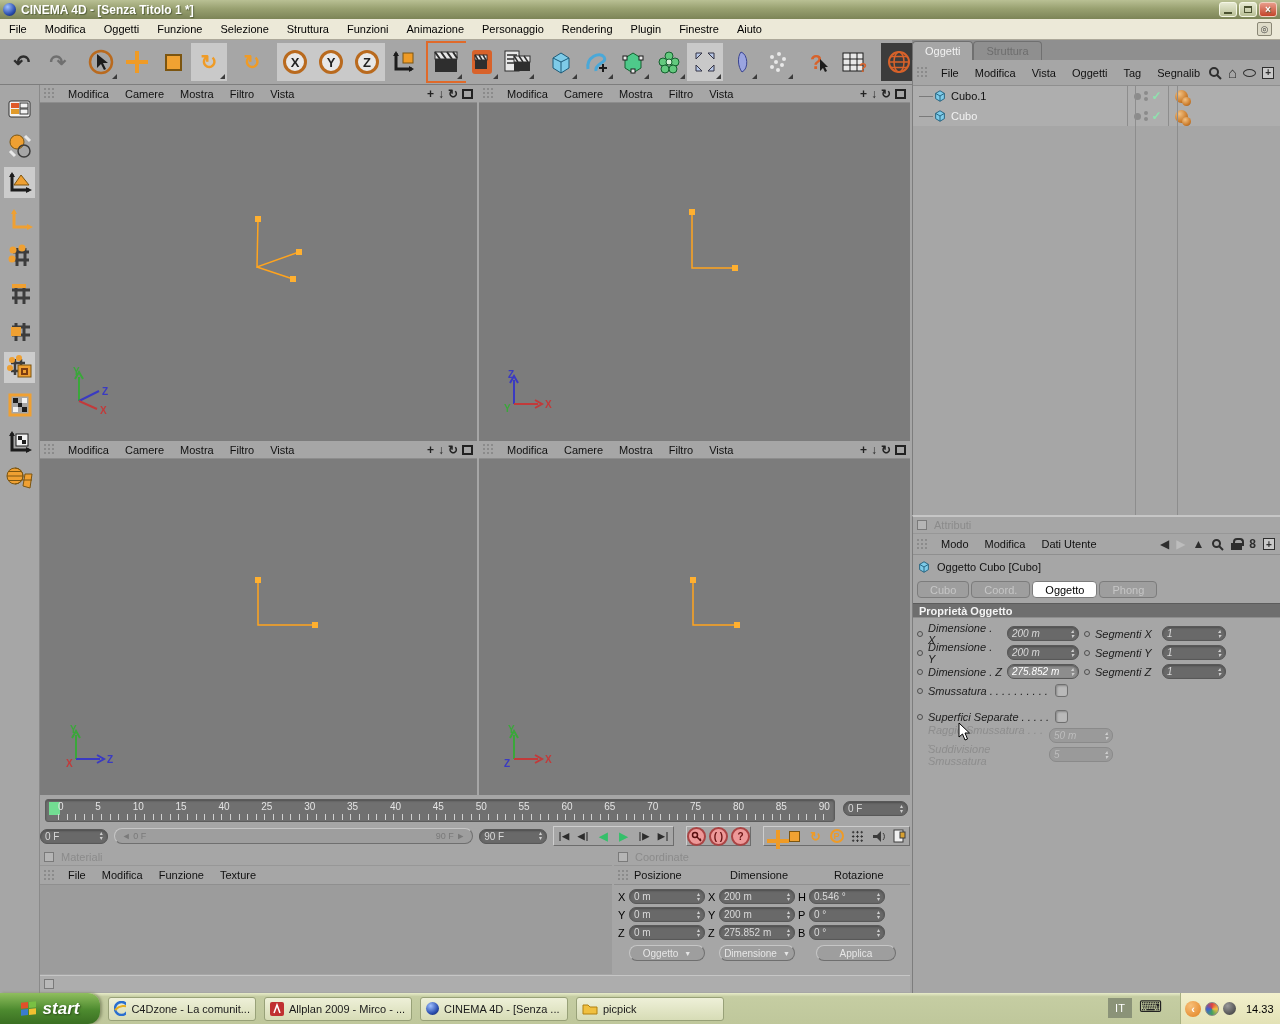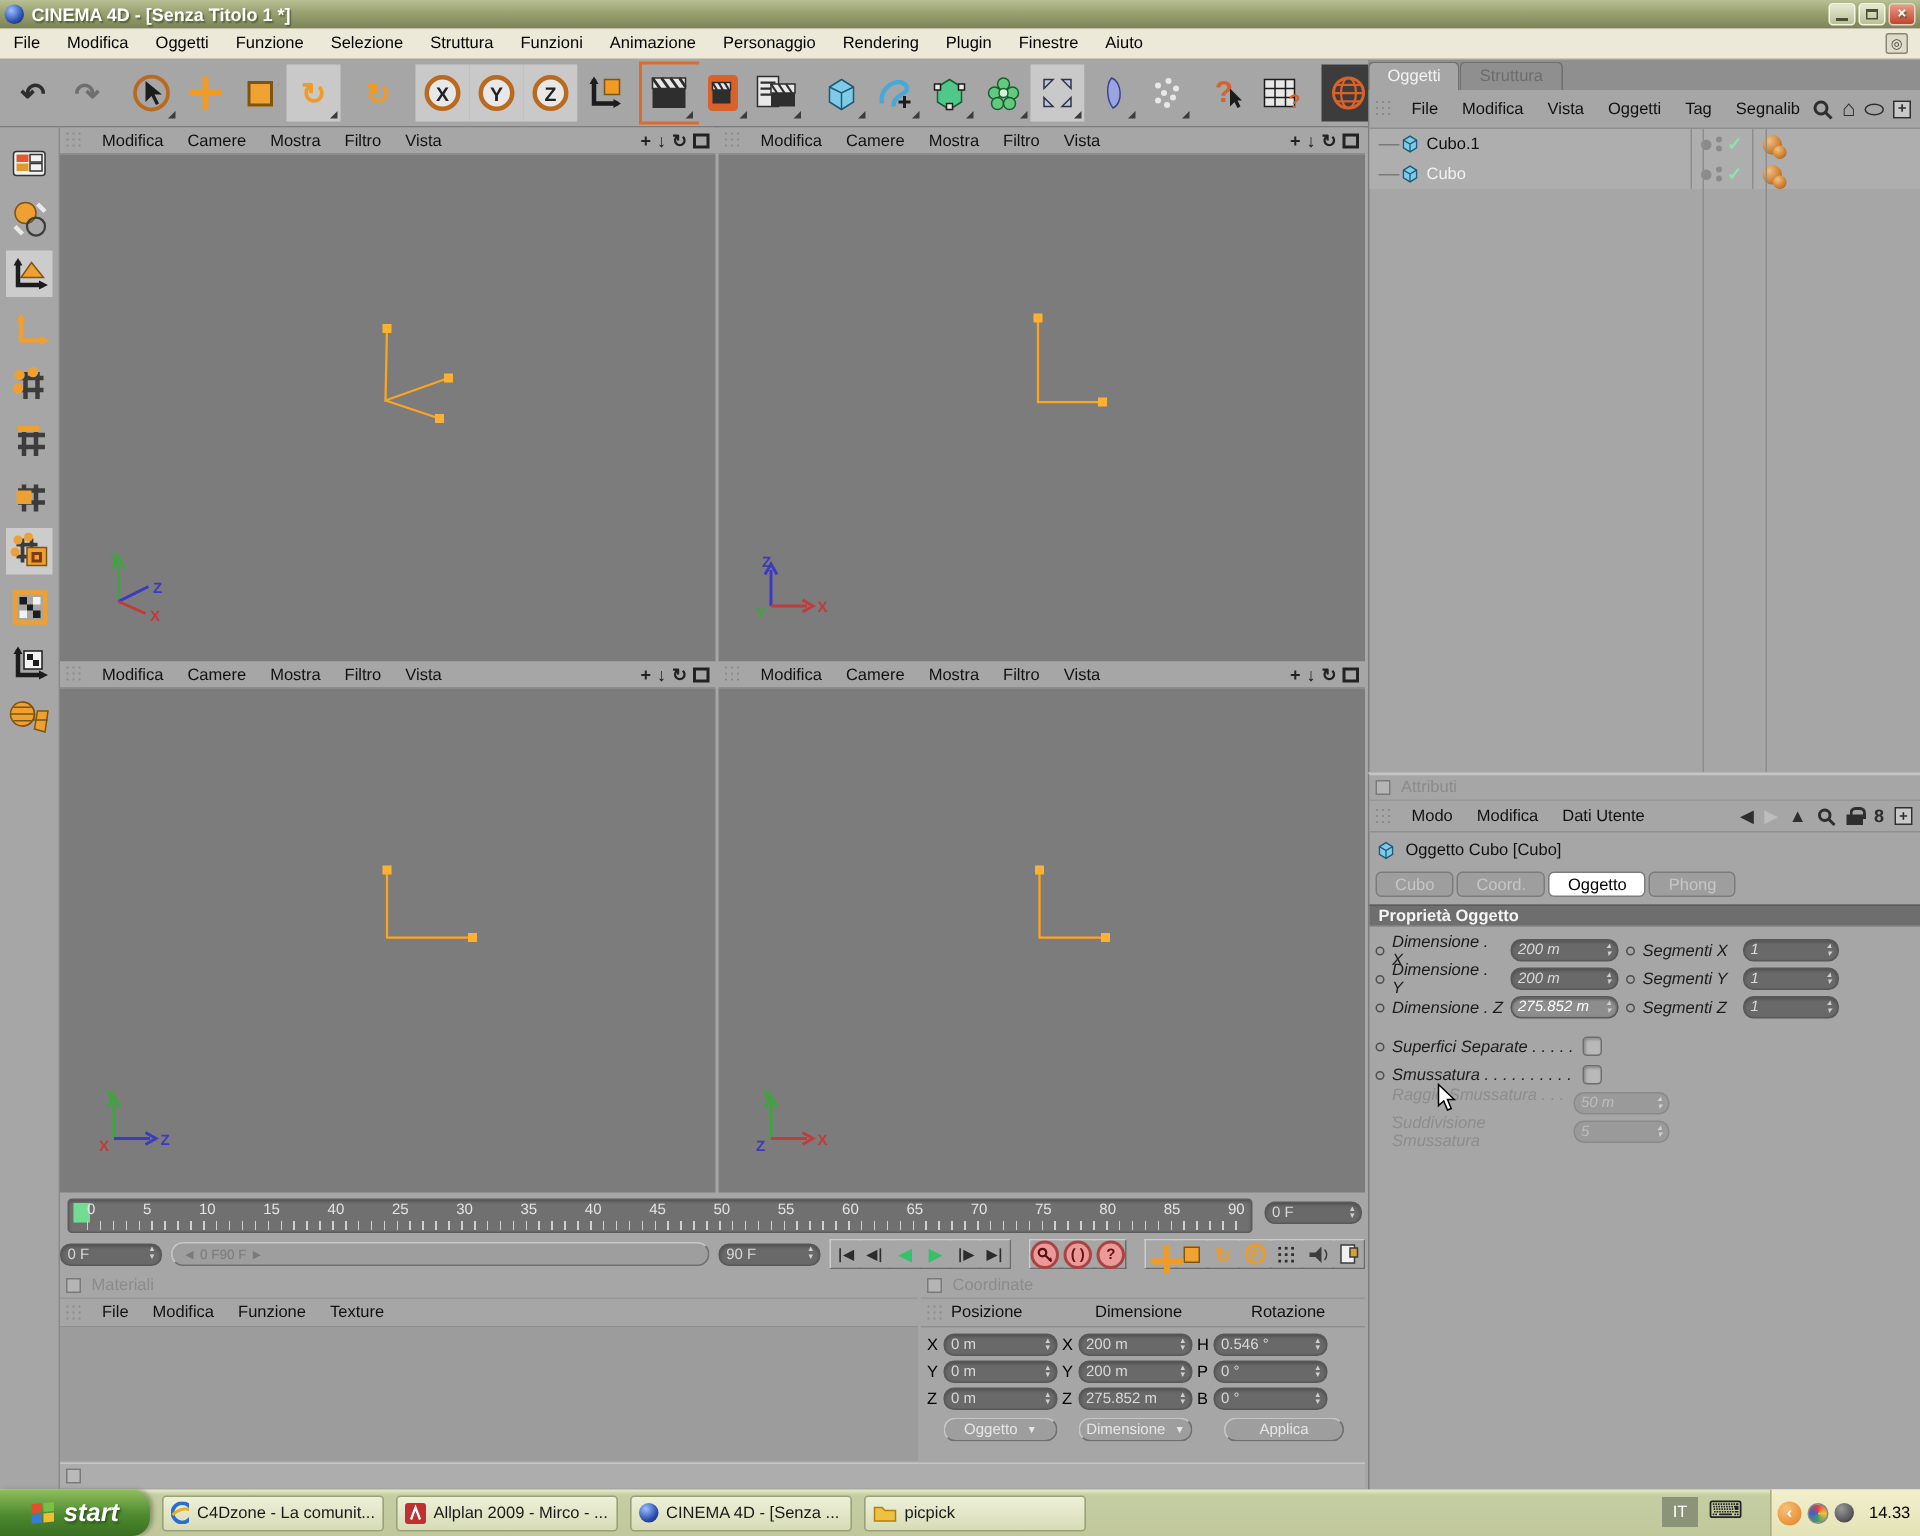--- a/index.html
+++ b/index.html
@@ -103,21 +103,21 @@
     justify-content:space-between; font-size:10px; color:#e3e3e3; }
   .ruler .ticks { position:absolute; left:12px; right:4px; bottom:1px; height:6px;
     background:repeating-linear-gradient(90deg,#d0d0d0 0 1px,transparent 1px 8.6px); }
   .playhead { position:absolute; left:3px; top:2px; width:11px; height:13px; background:#72dd92; }
   .transport { position:absolute; left:40px; top:825px; width:870px; height:22px;
     display:flex; align-items:center; gap:6px; }
   .tp-btn { width:19px; height:18px; background:#a6a6a6; display:flex; align-items:center;
     justify-content:center; font-size:9px; font-weight:bold; color:#2c2c2c; }
   .tp-btn.green { color:#35c06a; font-size:11px; }
   .range { height:16px; background:#9e9e9e; border-radius:8px; display:flex; align-items:center;
-    font-size:9px; color:#7a7a7a; padding:0 7px;
+    justify-content:space-between; font-size:9px; color:#7a7a7a; padding:0 7px;
     border-top:1px solid #c6c6c6; border-left:1px solid #c6c6c6;
     border-bottom:1px solid #6f6f6f; border-right:1px solid #6f6f6f; }
 
   
   .panel-title { height:17px; display:flex; align-items:center; gap:7px; font-size:11px;
     color:#8b8b8b; padding-left:4px; background:#a6a6a6; border-bottom:1px solid #979797; }
   .panel-title .box { width:10px; height:10px; background:#b5b5b5; border:1px solid #7a7a7a; }
   .menu-row { height:19px; display:flex; align-items:center; background:#a6a6a6;
     border-bottom:1px solid #8f8f8f; }
 
@@ -1029,28 +1029,28 @@
         <span style="width:62px;">Segmenti Z</span>
         <div class="field" style="width:64px;">
             <span>1</span>
             <span class="spin">
               <span>▴</span>
               <span>▾</span>
             </span>
           </div>
       </div>
 
+      <div class="attr-row">
+        <span class="circle-dot"></span>
+        <span style="width:122px;">Smussatura . . . . . . . . . .</span>
+        <div class="checkbox"></div>
+      </div>
       <div class="attr-row" style="margin-top:7px;">
         <span class="circle-dot"></span>
         <span style="width:122px;">Superfici Separate . . . . .</span>
-        <div class="checkbox"></div>
-      </div>
-      <div class="attr-row">
-        <span class="circle-dot"></span>
-        <span style="width:122px;">Smussatura . . . . . . . . . .</span>
         <div class="checkbox"></div>
       </div>
       <div class="attr-row dis">
         <span style="width:6px;"></span>
         <span style="width:116px;">Raggio Smussatura . . . .</span>
         <div class="field disabled" style="width:64px;">
             <span>50 m</span>
             <span class="spin">
               <span>▴</span>
               <span>▾</span>

